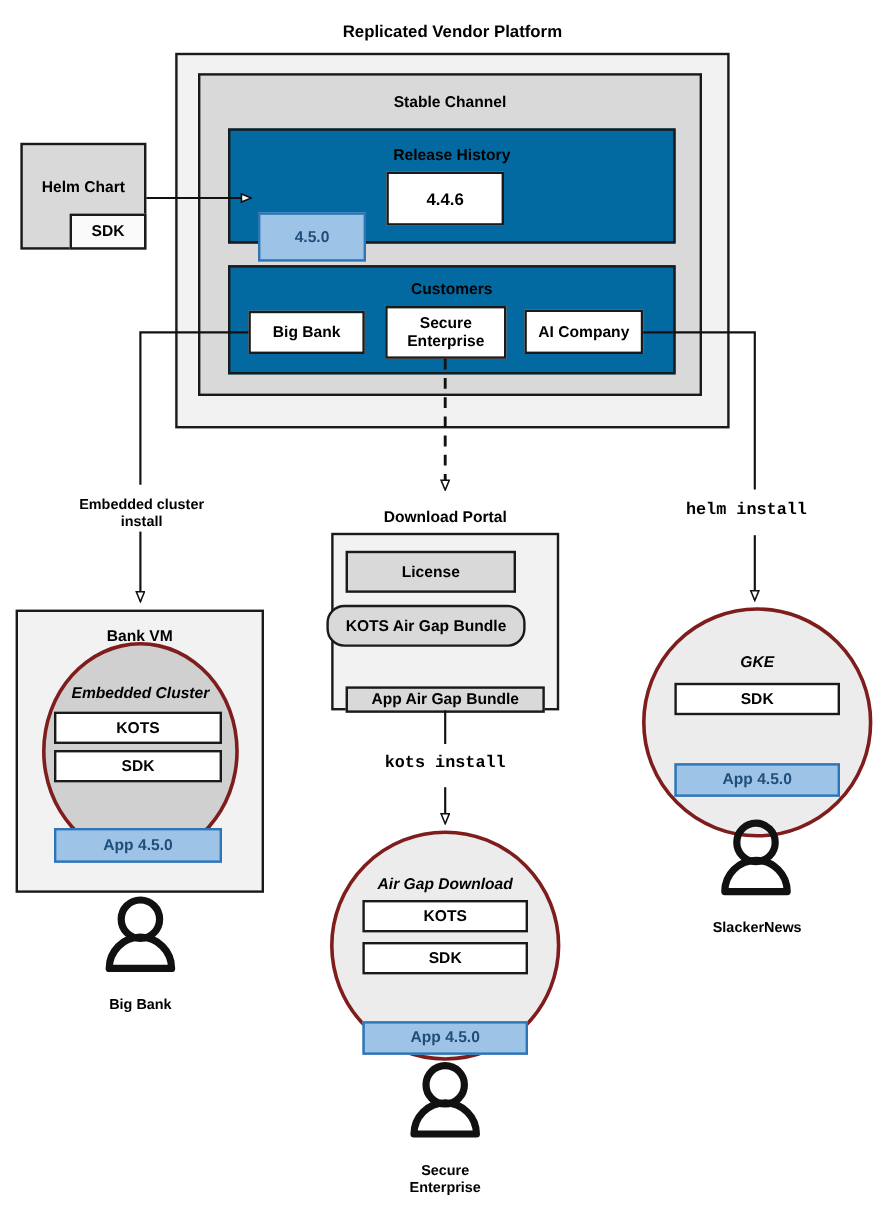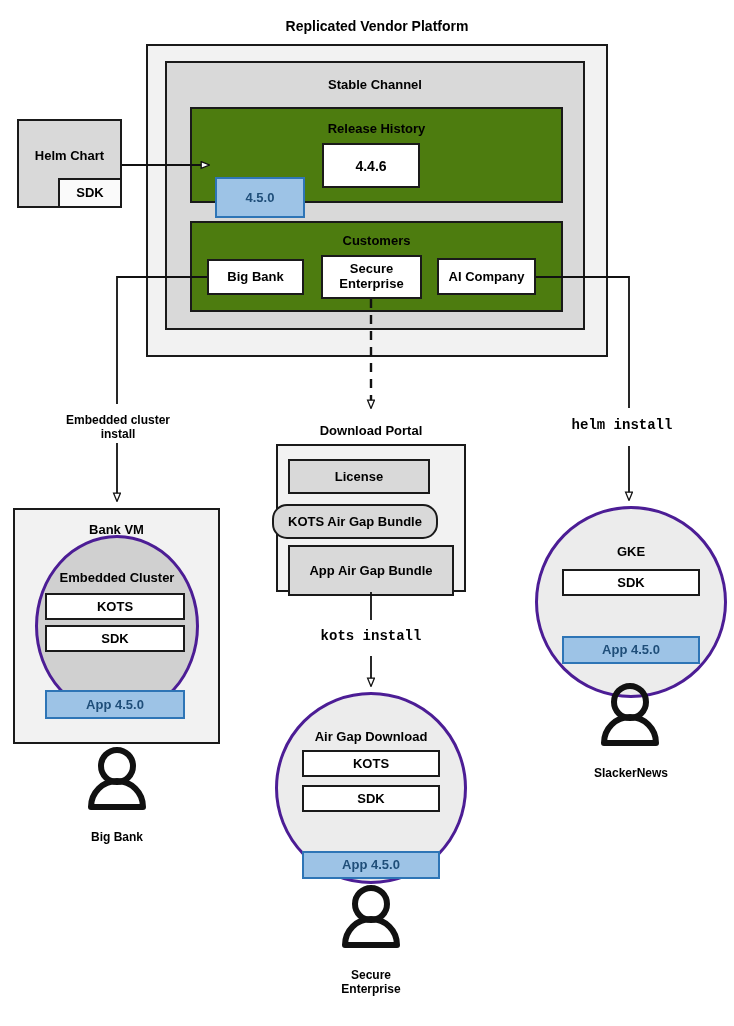--- a/index.html
+++ b/index.html
@@ -4,25 +4,25 @@
 <style>
   html,body{margin:0;padding:0;background:#ffffff;}
   body{width:734px;height:1026px;font-family:"Liberation Sans",sans-serif;color:#000;}
   #stage{position:relative;width:734px;height:1026px;overflow:hidden;padding-left:32px;}
   .lbl{position:absolute;text-align:center;font-weight:bold;line-height:1.18;}
   .box{position:absolute;box-sizing:border-box;border:2px solid #1a1a1a;}
   .boxlabel{position:absolute;left:0;right:0;text-align:center;font-weight:bold;}
   .celltext{position:absolute;left:0;right:0;top:50%;transform:translateY(-50%);text-align:center;font-weight:bold;line-height:1.15;}
   .lvl1{background:#f2f2f2;}
   .lvl2{background:#d9d9d9;}
-  .lvl3{background:#4d7c0f;}
+  .lvl3{background:#0369a1;}
   .white{background:#ffffff;}
   .grey{background:#d9d9d9;}
   .blue{background:#9dc3e6;border-color:#2e75b6;color:#1f4e79;margin-top:32px;}
-  .circle{position:absolute;box-sizing:border-box;border:3px solid #4c1d95;border-radius:50%;}
+  .circle{position:absolute;box-sizing:border-box;border:3px solid #7f1d1d;border-radius:50%;font-style:italic;}
   .circ-grey{background:#d0d0d0;}
   .circ-light{background:#ececec;}
   svg.overlay{position:absolute;left:0;top:0;width:734px;height:1026px;pointer-events:none;}
   .mono{font-family:"Liberation Mono",monospace;font-weight:bold;}
 </style>
 </head>
 <body>
 
 <div id="stage">
 
@@ -95,21 +95,21 @@
   <div class="lbl" style="left:41px;top:830px;width:152px;font-size:12px;">Big Bank</div>
 
   <div class="lbl" style="left:295px;top:423px;width:152px;font-size:13px;">Download Portal</div>
   <div class="box lvl1" style="left:276px;top:444px;width:190px;height:148px;"></div>
   <div class="box grey" style="left:288px;top:459px;width:142px;height:35px;">
     <div class="celltext" style="font-size:13px;">License</div>
   </div>
   <div class="box grey" style="left:272px;top:504px;width:166px;height:35px;border-radius:15px;">
     <div class="celltext" style="font-size:13px;">KOTS Air Gap Bundle</div>
   </div>
-  <div class="box grey" style="left:288px;top:545px;width:166px;height:51px;">
+  <div class="box grey" style="left:288px;top:572px;width:166px;height:22px;">
     <div class="celltext" style="font-size:13px;">App Air Gap Bundle</div>
   </div>
 
   <div class="circle circ-light" style="left:275px;top:692px;width:192px;height:192px;">
     <div class="boxlabel" style="top:34px;font-size:13px;">Air Gap Download</div>
   </div>
   <div class="box white" style="left:302px;top:750px;width:138px;height:27px;">
     <div class="celltext" style="font-size:13px;">KOTS</div>
   </div>
   <div class="box white" style="left:302px;top:785px;width:138px;height:27px;">

